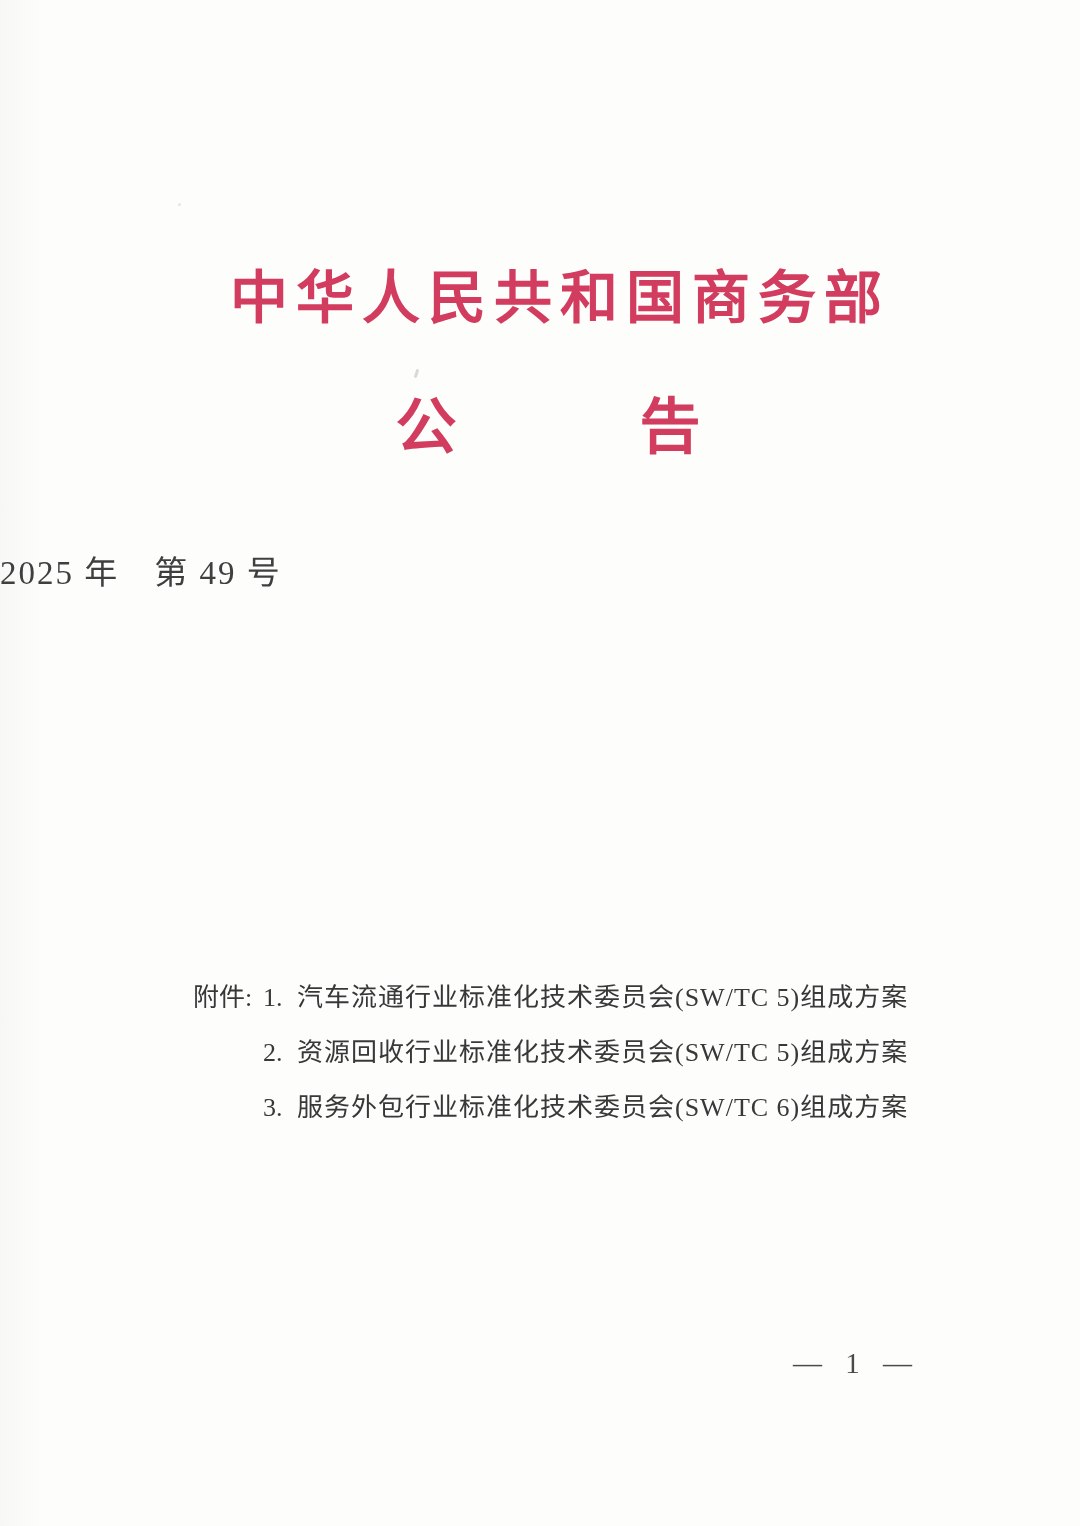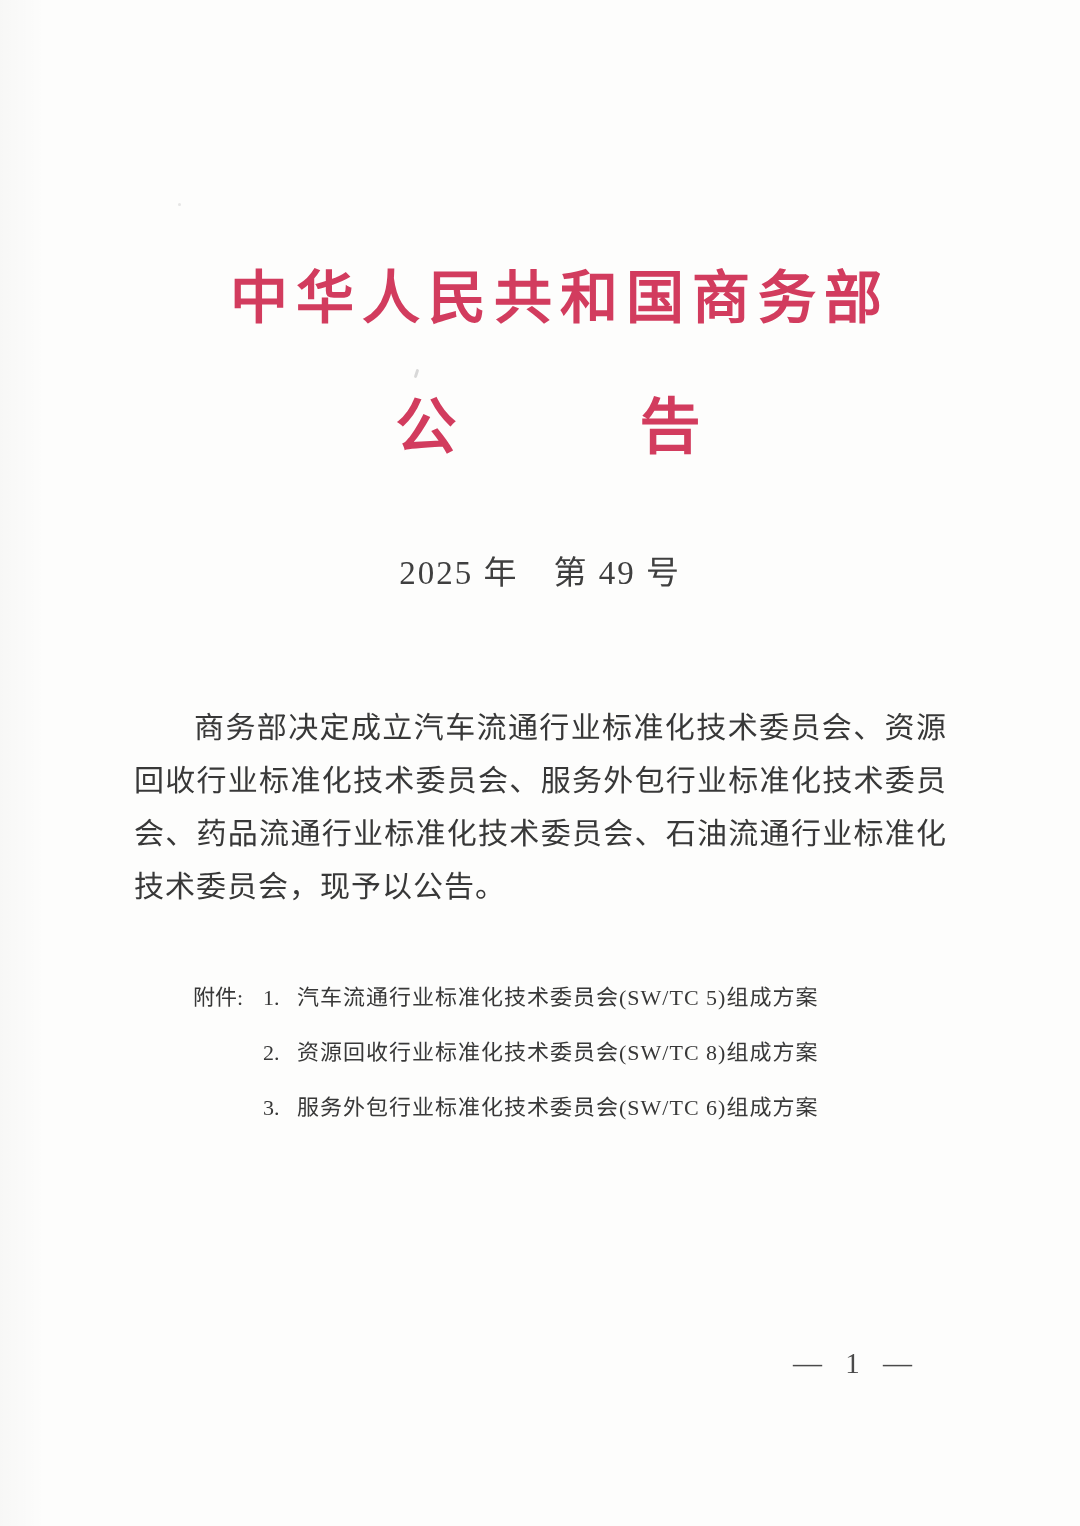--- a/index.html
+++ b/index.html
@@ -38,40 +38,39 @@
     text-align: center;
     color: var(--accent-red);
     font-weight: bold;
     font-size: 61px;
     line-height: 1.2;
     white-space: pre;
   }
   .issue-no {
     position: absolute;
     top: 546px; left: 0; width: 1080px;
-    text-align: center;
     font-size: 33px;
     color: #3f3f3f;
     letter-spacing: 2px;
     white-space: pre;
   }
   .body-par {
     position: absolute;
     top: 701px; left: 134px; width: 813px;
     font-size: 30px;
     line-height: 53px;
     letter-spacing: 1px;
     text-align: justify;
     text-indent: 2em;
     color: var(--ink);
   }
   .attachments {
     position: absolute;
     top: 970px; left: 193px; width: 754px;
-    font-size: 22px;
+    font-size: 26px;
     line-height: 55px;
     color: var(--ink);
   }
   .att-grid {
     display: grid;
     grid-template-columns: 70px 1fr;
   }
   .att-label { grid-column: 1; white-space: nowrap; }
   .att-item { grid-column: 2; display: flex; align-items: flex-start; }
   .att-num { flex: 0 0 34px; }
@@ -102,32 +101,31 @@
 <body>
 
 <div class="page">
 
   <div class="org-title">中华人民共和国商务部</div>
 
   <div class="doc-type">公　　　告</div>
 
   <div class="issue-no">2025 年　第 49 号</div>
 
-  <div class="body-par">商务部决定成立汽车流通行业标准化技术委员会、资源回收行业标准化技术委员会、服务外包行业标准化技术委员会、药品流通行业标准化技术委员会、石油流通行业标准化技术委员会，现予以公告。</div>
 
   <div class="attachments">
     <div class="att-grid">
       <div class="att-label">附件:</div>
       <div class="att-item">
         <span class="att-num">1.</span>
         <span class="att-text">汽车流通行业标准化技术委员会(SW/TC 5)组成方案</span>
       </div>
       <div class="att-item">
         <span class="att-num">2.</span>
-        <span class="att-text">资源回收行业标准化技术委员会(SW/TC 8)组成方案</span>
+        <span class="att-text">资源回收行业标准化技术委员会(SW/TC 5)组成方案</span>
       </div>
       <div class="att-item">
         <span class="att-num">3.</span>
         <span class="att-text">服务外包行业标准化技术委员会(SW/TC 6)组成方案</span>
       </div>
     </div>
   </div>
 
   <div class="page-no">— 1 —</div>
 

